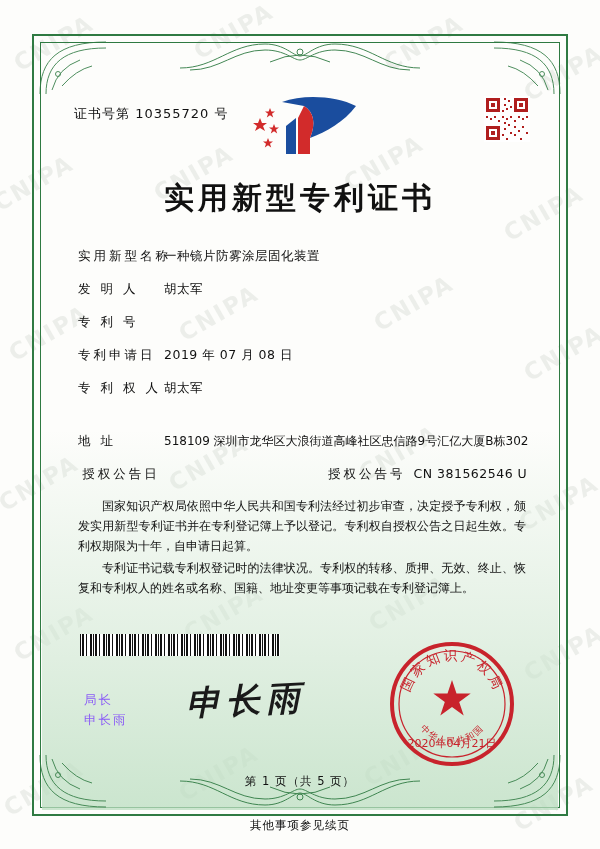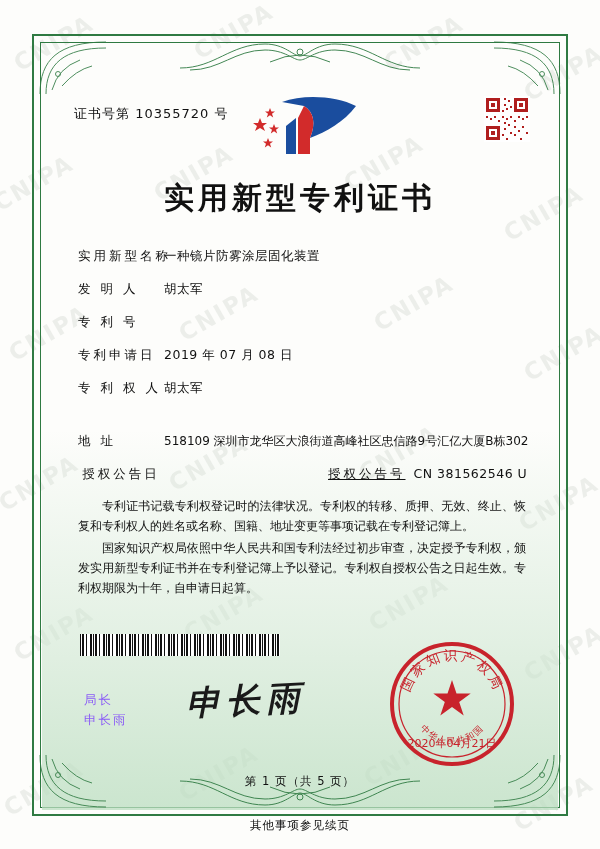--- a/index.html
+++ b/index.html
@@ -151,21 +151,21 @@
     flex: 1 1 auto;
     letter-spacing: 0.5px;
   }
   .field-value.addr { letter-spacing: 0px; font-size: 12px; margin-top: 20px; }
 
   .row-split { display: flex; align-items: baseline; margin-bottom: 16px; font-size: 12.5px; color:#111; white-space: nowrap;}
   .row-split .left { display:flex; align-items: baseline; width: 250px; flex: 0 0 250px; text-align: center; }
   .row-split .right { display:flex; align-items: baseline; }
   .row-split .lbl { letter-spacing: 3px; }
   .row-split .lbl.l1 { width: 86px; flex: 0 0 86px; }
-  .row-split .lbl.l2 { margin-right: 8px; text-decoration: underline; }
+  .row-split .lbl.l2 { margin-right: 8px; }
   .row-split .val { letter-spacing: 0.5px; }
 
   
   .paras {
     position: absolute;
     left: 78px; top: 496px;
     width: 448px;
     font-size: 12px;
     line-height: 20px;
     color: #111;
@@ -427,22 +427,22 @@
         <span class="lbl l1">授权公告日</span>
       </span>
       <span class="right">
         <span class="lbl l2">授权公告号</span>
         <span class="val">CN 381562546 U</span>
       </span>
     </div>
   </div>
 
   <div class="paras">
+    <p>国家知识产权局依照中华人民共和国专利法经过初步审查，决定授予专利权，颁发实用新型专利证书并在专利登记簿上予以登记。专利权自授权公告之日起生效。专利权期限为十年，自申请日起算。</p>
     <p>专利证书记载专利权登记时的法律状况。专利权的转移、质押、无效、终止、恢复和专利权人的姓名或名称、国籍、地址变更等事项记载在专利登记簿上。</p>
-    <p>国家知识产权局依照中华人民共和国专利法经过初步审查，决定授予专利权，颁发实用新型专利证书并在专利登记簿上予以登记。专利权自授权公告之日起生效。专利权期限为十年，自申请日起算。</p>
   </div>
 
   <div class="barcode"></div>
 
   <div class="sig-label">
     <div>局长</div>
     <div>申长雨</div>
   </div>
   <div class="sig-hand">申长雨</div>
 

